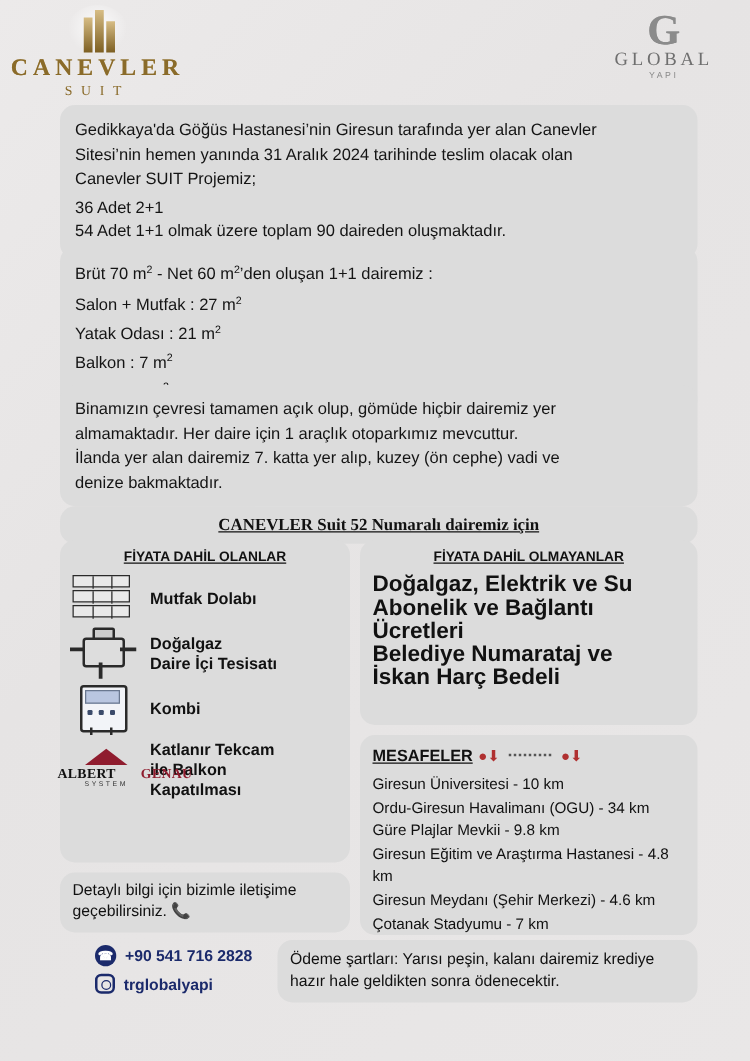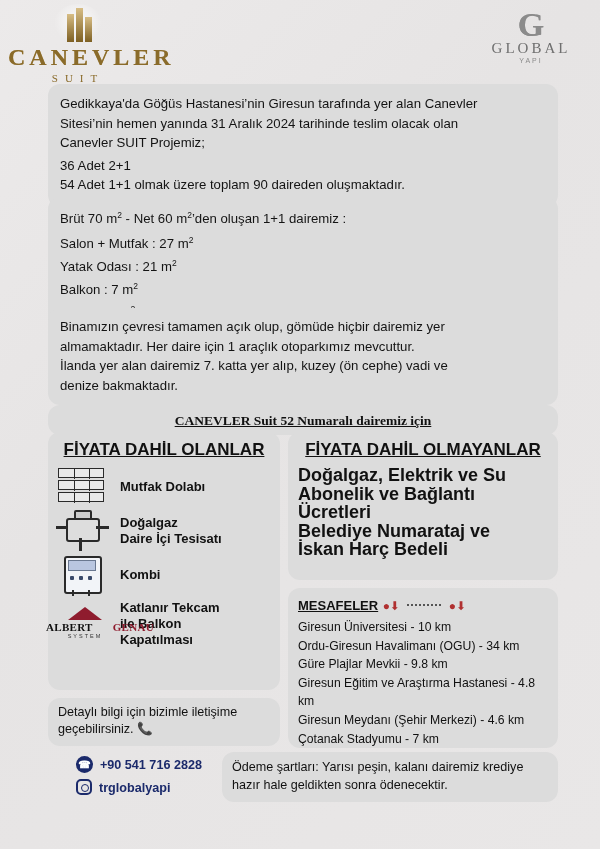--- a/index.html
+++ b/index.html
@@ -33,21 +33,21 @@
   .logo-right {
     position: absolute;
     right: 14px;
     top: 8px;
     width: 110px;
     height: 74px;
     text-align: center;
   }
   .logo-left-name {
     font-family: "Liberation Serif", serif;
-    font-size: 24px;
+    font-size: 19px;
     letter-spacing: 4px;
     font-weight: bold;
     background: linear-gradient(180deg,#8a6b2a,#d9c08a 45%,#7d5f22);
     -webkit-background-clip: text;
     background-clip: text;
     color: #8a6b2a;
     text-align: center;
     margin-top: 2px;
   }
   .logo-left-sub {
@@ -191,21 +191,21 @@
   .social {
     position: absolute;
     left: 76px;
     top: 756px;
     width: 150px;
   }
 
   .sec-title {
     text-align: center;
     font-weight: bold;
-    font-size: 17px;
+    font-size: 11px;
     text-decoration: underline;
     margin-bottom: 6px;
   }
 
   .feat-row {
     display: flex;
     align-items: center;
     gap: 8px;
     margin-bottom: 2px;
   }

